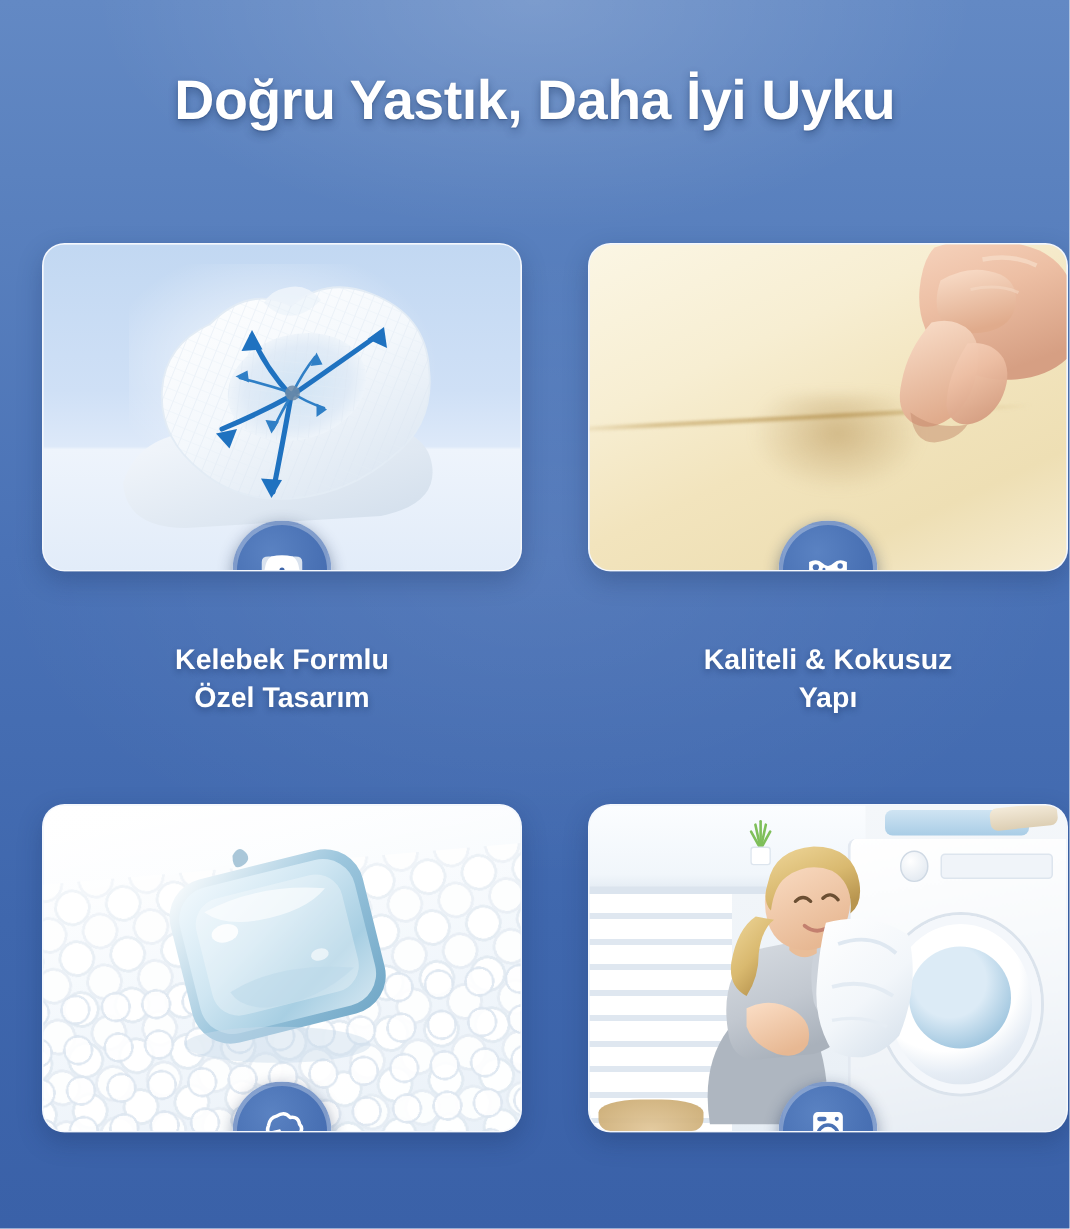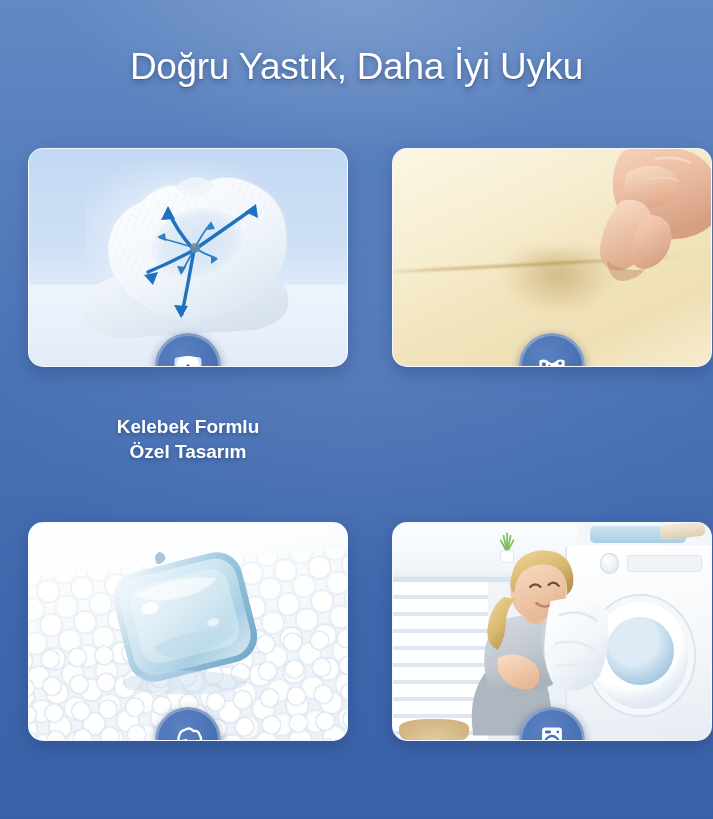--- a/index.html
+++ b/index.html
@@ -17,28 +17,28 @@
       radial-gradient(ellipse 420px 220px at 50% 0%, rgba(255,255,255,.16), rgba(255,255,255,0) 70%),
       radial-gradient(ellipse 520px 300px at 50% 46%, rgba(255,255,255,.07), rgba(255,255,255,0) 70%);
     pointer-events:none;
   }
 
   .page{position:relative;width:713px;height:819px;}
 
   
   .title-wrap{position:absolute;top:46px;left:0;right:0;text-align:center;}
   .title{
-    font-size:37px;font-weight:normal;color:#ffffff;letter-spacing:-.3px;
+    font-size:37px;font-weight:bold;color:#ffffff;letter-spacing:-.3px;
     text-shadow:0 3px 6px rgba(25,50,95,.45), 0 1px 1px rgba(20,45,90,.35);
     white-space:nowrap;
   }
 
   
   .grid{
-    position:absolute;top:148px;left:28px;
+    position:absolute;top:162px;left:28px;
     width:657px;
     display:grid;
     grid-template-columns:320px 320px;
     grid-template-rows:auto auto;
     column-gap:17px;row-gap:0px;gap:44px;
   }
   .feature{position:relative;}
   .feature.row2{margin-top:14px;}
 
   .card{
@@ -271,20 +271,22 @@
             <circle cx="29" cy="17" r="2" fill="#4a72b5"></circle>
             <circle cx="20" cy="25.5" r="2.4" fill="#4a72b5"></circle>
             <circle cx="14.5" cy="25" r="1.3" fill="#4a72b5"></circle>
             <circle cx="25.5" cy="24" r="1.2" fill="#4a72b5"></circle>
             <circle cx="17" cy="19.5" r="1.1" fill="#4a72b5"></circle>
             <circle cx="32" cy="23" r="1.2" fill="#4a72b5"></circle>
             <circle cx="8" cy="24" r="1.1" fill="#4a72b5"></circle>
           </svg>
         </div>
       </div>
+      <div class="caption">Kaliteli &amp; Kokusuz
+Yapı</div>
     </div>
 
     <div class="feature row2">
       <div class="card">
         <div class="scene">
           <div class="c3-bg"></div>
           <div class="c3-cells"></div>
           <div class="c3-cells2"></div>
           <div class="c3-fade"></div>
           <svg class="c3-ice" width="190" height="165" viewBox="0 0 190 165">

